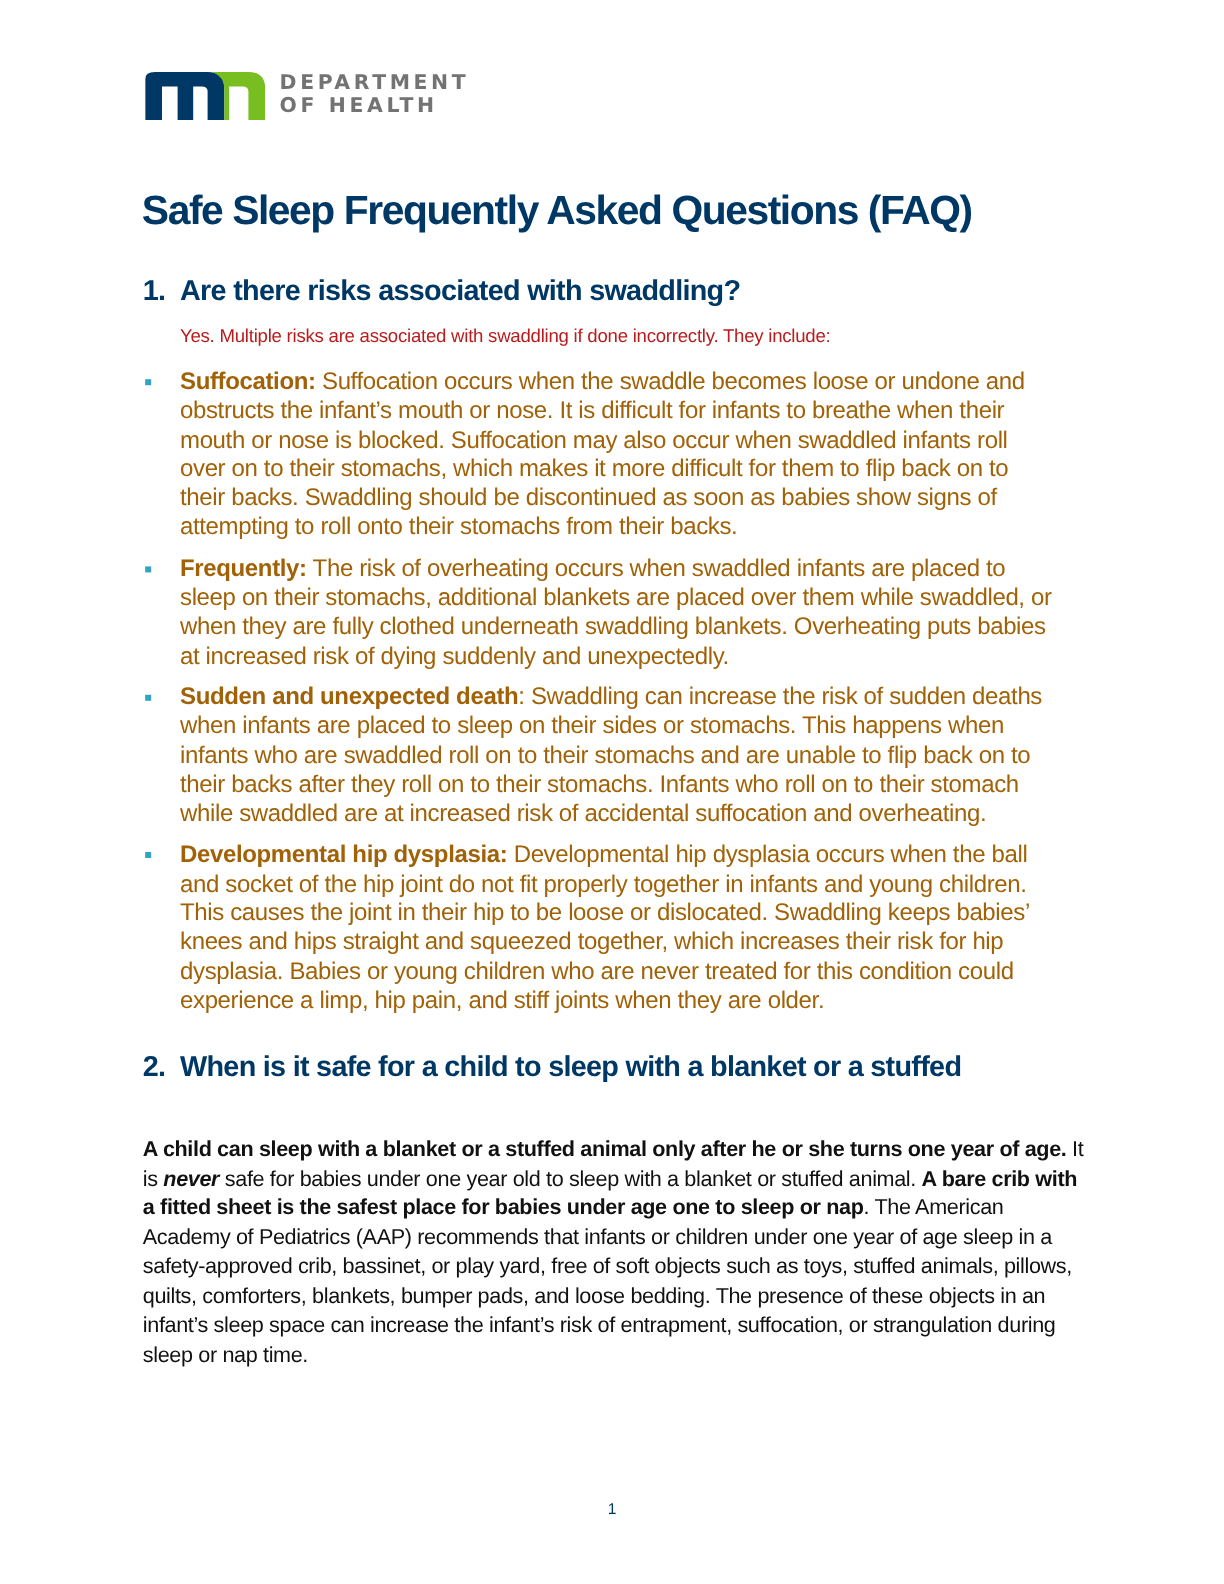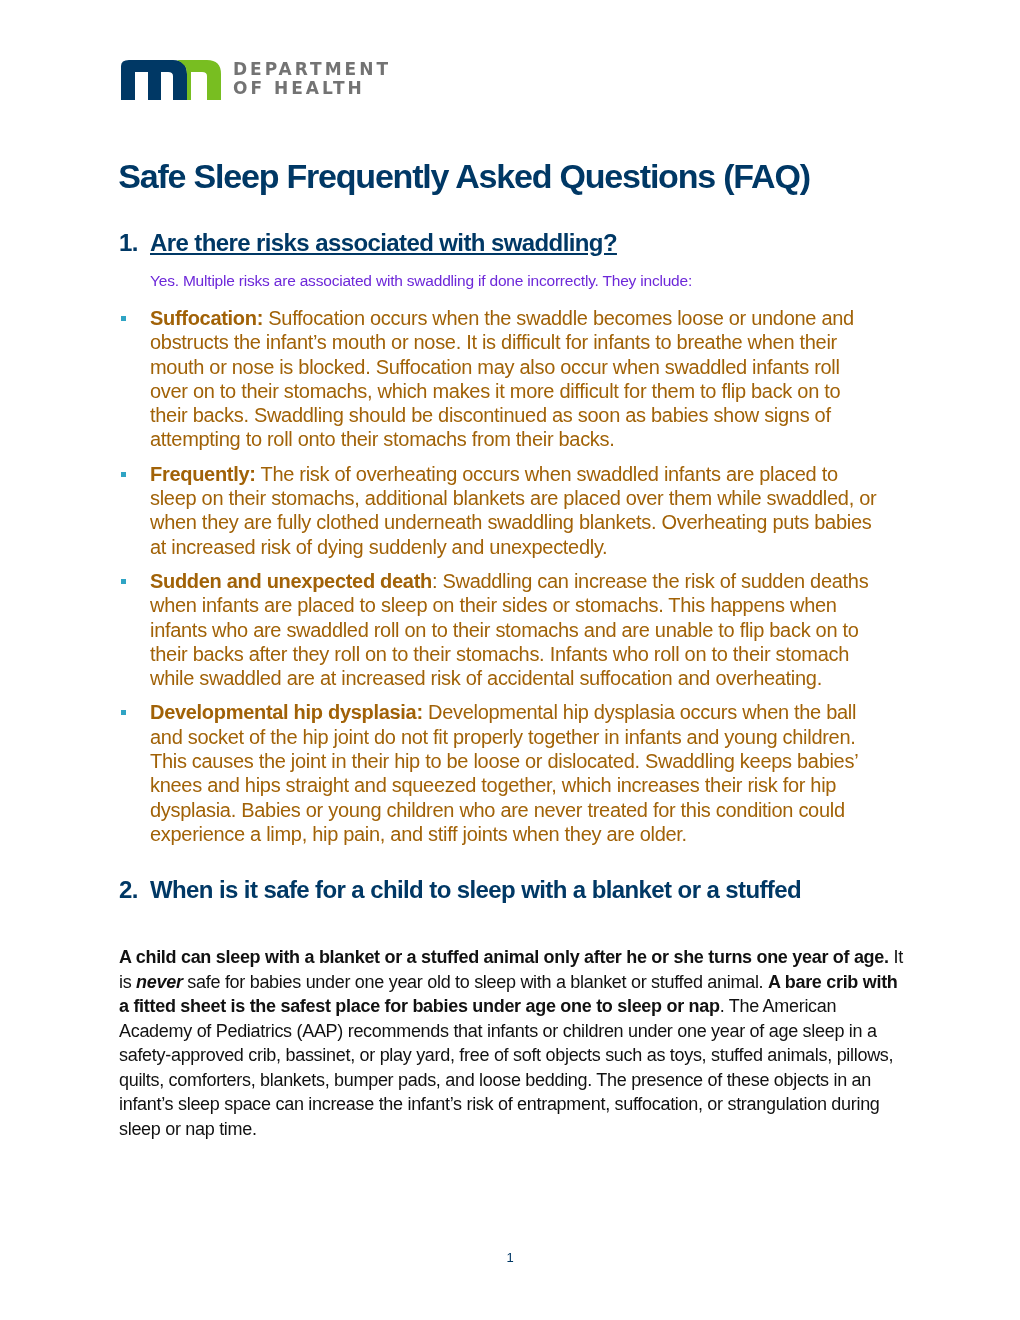--- a/index.html
+++ b/index.html
@@ -4,21 +4,21 @@
 <style>
   html, body { margin: 0; padding: 0; background: #ffffff; }
   body { width: 1020px; height: 1320px; position: relative; font-family: "Liberation Sans", sans-serif; color: #111; }
   .logo { position: absolute; left: 121px; top: 58px; display: flex; align-items: center; }
   .logo svg { display: block; }
   .logo-text { margin-left: 12px; font-family: "DejaVu Sans", sans-serif; font-weight: bold; color: #737373; font-size: 17px; letter-spacing: 3px; line-height: 19px; }
   .title { position: absolute; left: 0; width: 928px; top: 157px; text-align: center; color: #003865; font-weight: bold; font-size: 34px; letter-spacing: -1.2px; margin: 0; }
   .q { position: absolute; left: 119px; color: #003865; font-weight: bold; font-size: 24px; letter-spacing: -0.6px; margin: 0; line-height: 30px; width: 790px; }
   .q .num { display: inline-block; width: 31px; }
   .q .indent { display: block; padding-left: 31px; }
-  .intro { position: absolute; left: 150px; top: 272px; font-size: 15.5px; color: #6d28d9; letter-spacing: -0.2px; }
+  .intro { position: absolute; left: 150px; top: 272px; font-size: 15.5px; color: #b91c1c; letter-spacing: -0.2px; }
   ul.risks { position: absolute; left: 119px; top: 306px; width: 760px; margin: 0; padding: 0; list-style: none; }
   ul.risks li { position: relative; padding-left: 31px; font-size: 20px; line-height: 24.3px; letter-spacing: -0.3px; margin-bottom: 10px; color: #a16207; }
   ul.risks li .bullet { position: absolute; left: 2px; top: 10px; width: 5px; height: 5px; background: #2fa4c4; }
   ul.risks li b { font-weight: bold; }
   .answer2 { position: absolute; left: 119px; top: 945px; width: 790px; font-size: 18px; line-height: 24.5px; letter-spacing: -0.3px; color: #111; margin: 0; }
   .page-num { position: absolute; left: 0; width: 1020px; text-align: center; top: 1250px; font-size: 13px; color: #003865; }
 </style>
 </head>
 <body>
 
@@ -30,21 +30,21 @@
     <path d="M56 2 H86 Q100 2 100 16 V42 H86 V18 Q86 14 81 14 H70 V42 H66 V16 Q66 6 56 2 Z" fill="#78be21"></path>
   </svg>
   <div class="logo-text">
     <div>DEPARTMENT</div>
     <div>OF HEALTH</div>
   </div>
 </div>
 
 <h1 class="title">Safe Sleep Frequently Asked Questions (FAQ)</h1>
 
-<h2 class="q" style="top:228px;text-decoration:underline;">
+<h2 class="q" style="top:228px;">
   <span class="num">1.</span><span>Are there risks associated with swaddling?</span>
 </h2>
 
 <div class="intro">Yes.  Multiple risks are associated with swaddling if done incorrectly. They include:</div>
 
 <ul class="risks">
   <li>
     <span class="bullet"></span>
     <b>Suffocation:</b><span> Suffocation occurs when the swaddle becomes loose or undone and obstructs the infant’s mouth or nose. It is difficult for infants to breathe when their mouth or nose is blocked. Suffocation may also occur when swaddled infants roll over on to their stomachs, which makes it more difficult for them to flip back on to their backs. Swaddling should be discontinued as soon as babies show signs of attempting to roll onto their stomachs from their backs.</span>
   </li>

